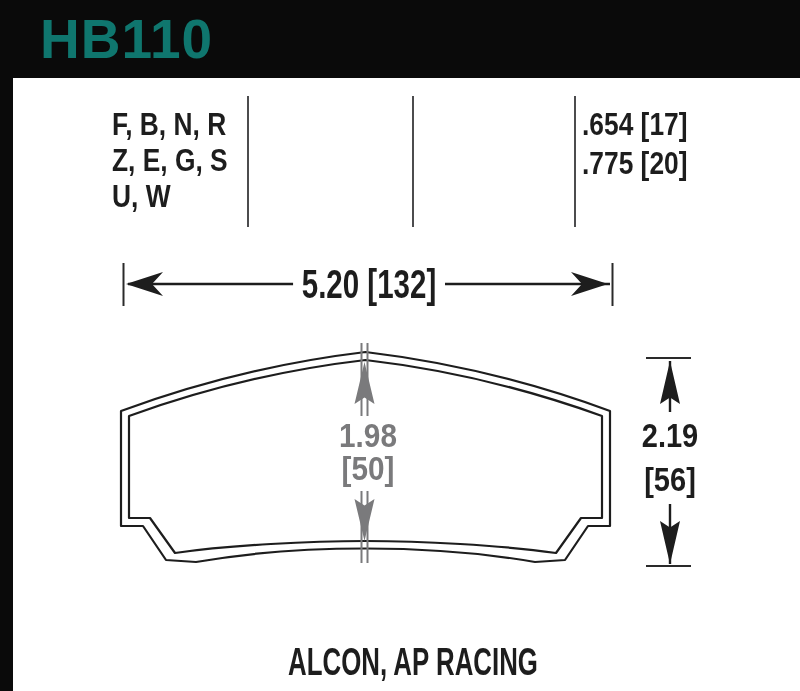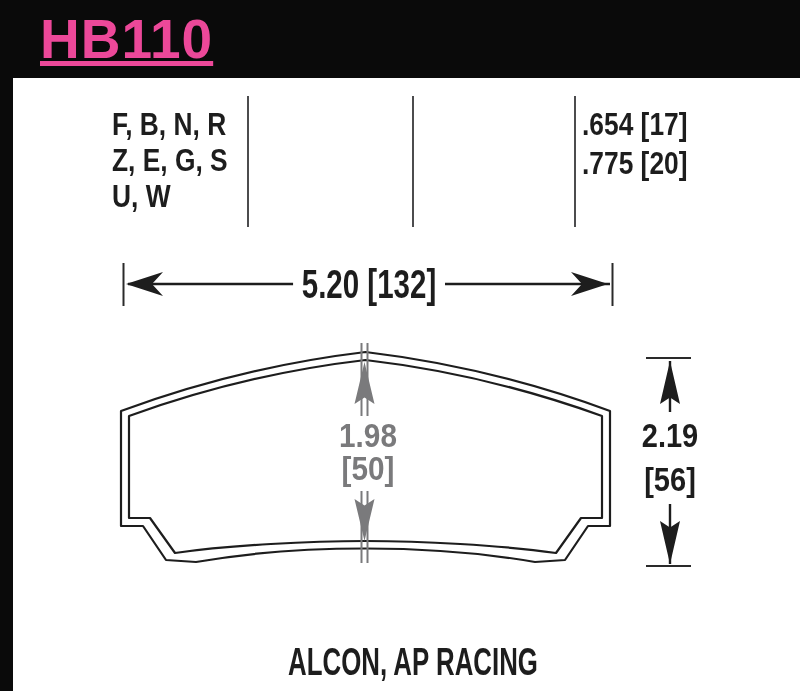--- a/index.html
+++ b/index.html
@@ -15,21 +15,21 @@
     position:absolute;left:0;top:0;width:13px;height:691px;
     background:#0a0a0a;
   }
   .banner{
     position:absolute;left:0;top:0;width:800px;height:78px;
     background:#0a0a0a;
   }
   .banner .code{
     position:absolute;left:40px;top:0;
     font-size:55px;line-height:78px;font-weight:bold;
-    letter-spacing:1px;color:#ec4899;white-space:nowrap;text-decoration:underline;
+    letter-spacing:1px;color:#0f766e;white-space:nowrap;
   }
   .compounds{
     position:absolute;left:112px;top:107px;
     font-size:31px;line-height:36px;font-weight:bold;
     white-space:nowrap;
     transform:scaleX(0.85);transform-origin:left top;
   }
   .thickness{
     position:absolute;left:582px;top:105px;
     font-size:31px;line-height:39px;font-weight:bold;

